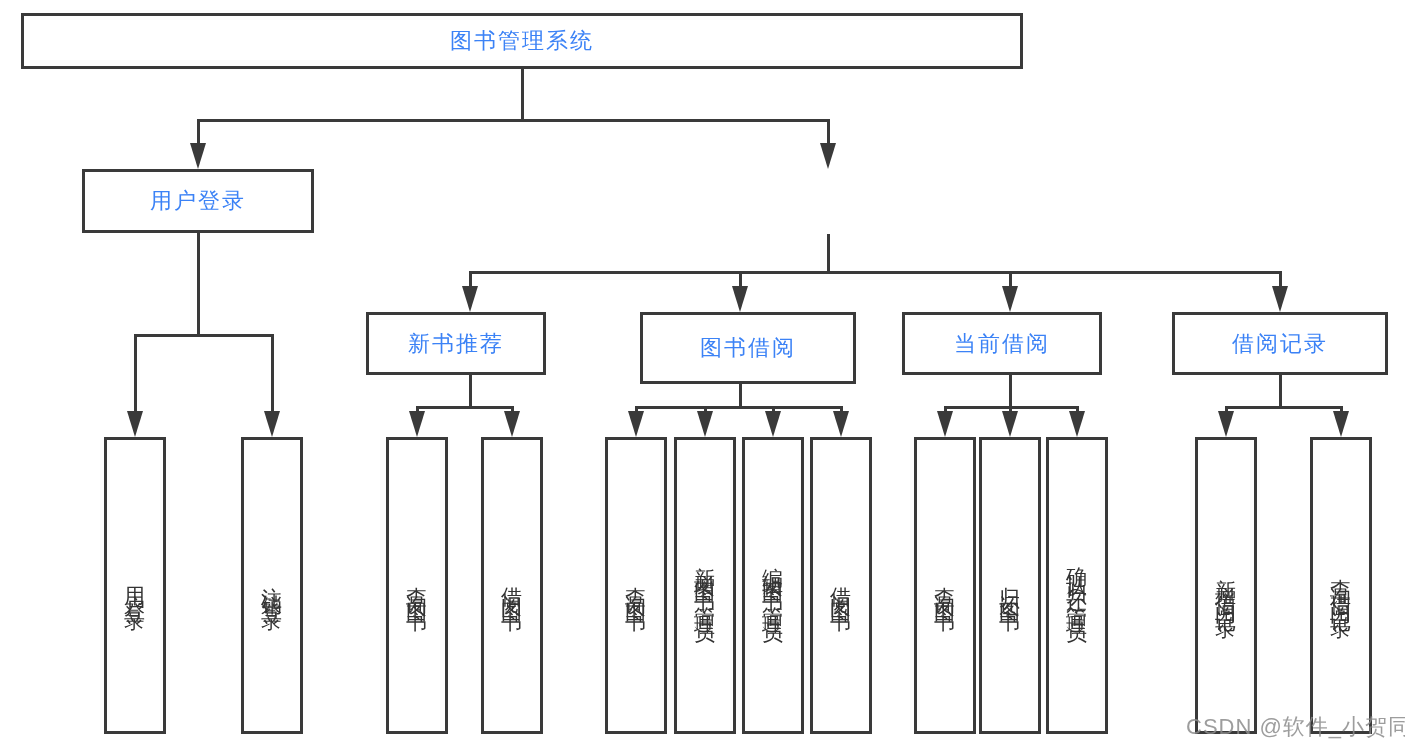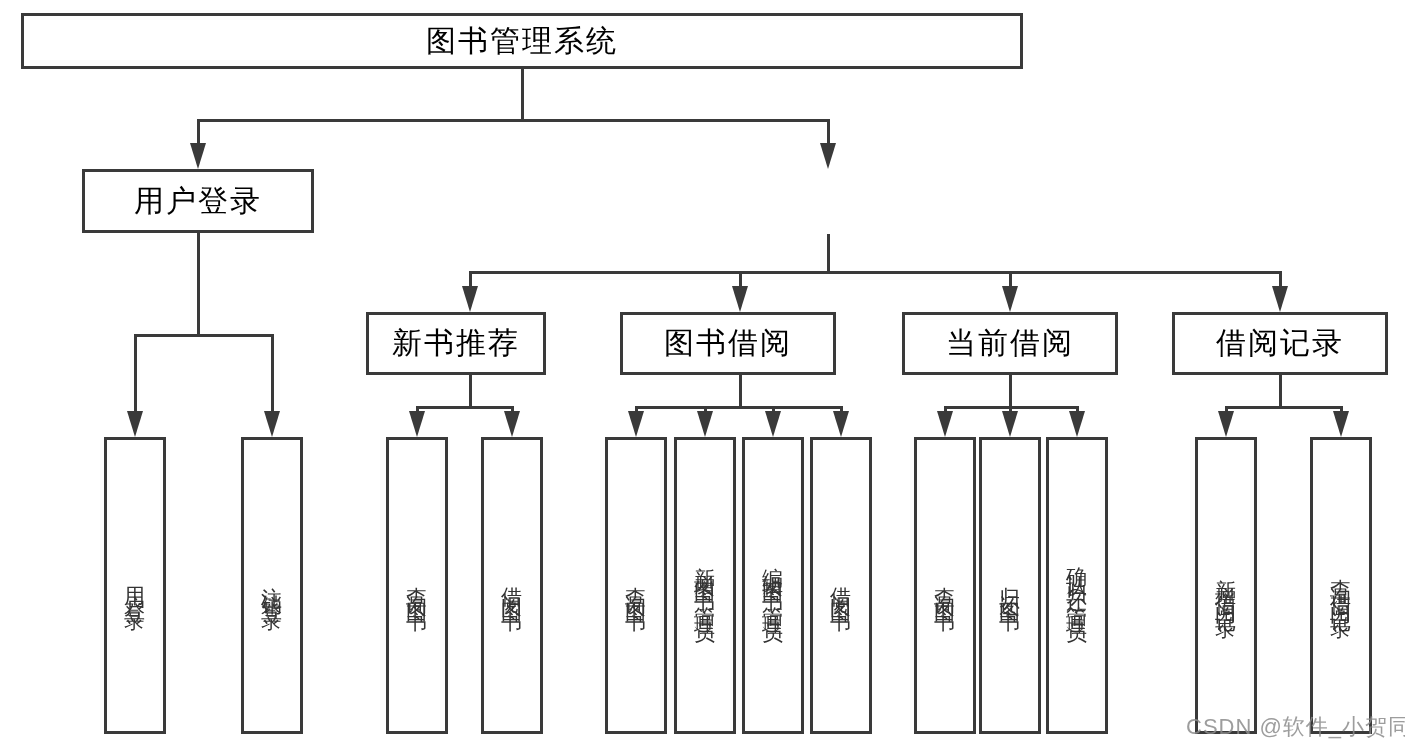--- a/index.html
+++ b/index.html
@@ -24,22 +24,22 @@
   .box {
     position: absolute;
     box-sizing: border-box;
     border: 3px solid #3a3a3a;
     background: #ffffff;
     display: flex;
     align-items: center;
     justify-content: center;
   }
   .hlabel {
-    font-size: 30px;
-    color: #000000;
+    font-size: 22px;
+    color: #3b82f6;
     letter-spacing: 2px;
     white-space: nowrap;
   }
   .vlabel {
     writing-mode: vertical-rl;
     text-orientation: mixed;
     font-size: 21px;
     color: #333333;
     letter-spacing: 8px;
     line-height: 1;
@@ -116,24 +116,24 @@
     <span class="hlabel">图书管理系统</span>
   </div>
 
   <div class="box" style="left:82px;top:169px;width:232px;height:64px">
     <span class="hlabel">用户登录</span>
   </div>
 
   <div class="box" style="left:366px;top:312px;width:180px;height:63px">
     <span class="hlabel">新书推荐</span>
   </div>
-  <div class="box" style="left:620px;top:312px;width:216px;height:63px">
+  <div class="box" style="left:640px;top:312px;width:216px;height:72px">
     <span class="hlabel">图书借阅</span>
   </div>
-  <div class="box" style="left:902px;top:312px;width:216px;height:63px">
+  <div class="box" style="left:902px;top:312px;width:200px;height:63px">
     <span class="hlabel">当前借阅</span>
   </div>
   <div class="box" style="left:1172px;top:312px;width:216px;height:63px">
     <span class="hlabel">借阅记录</span>
   </div>
 
   <div class="box" style="left:104px;top:437px;width:62px;height:297px">
     <span class="vlabel">用户登录</span>
   </div>
   <div class="box" style="left:241px;top:437px;width:62px;height:297px">

